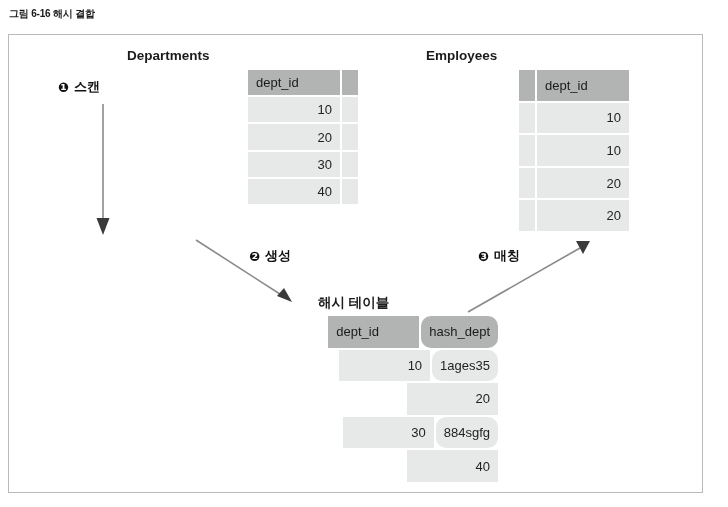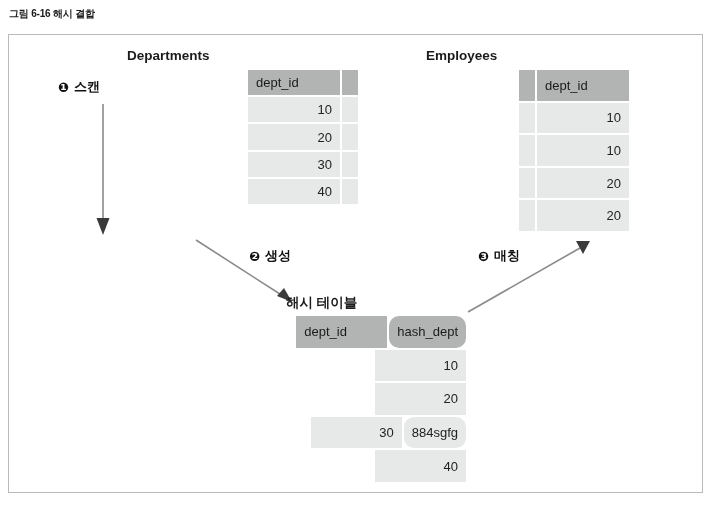--- a/index.html
+++ b/index.html
@@ -209,29 +209,30 @@
       <div class="tbl-cell col-b cell-left"></div>
       <div class="tbl-cell col-a cell-right">20</div>
     </div>
     <div class="tbl-row">
       <div class="tbl-cell col-b cell-left"></div>
       <div class="tbl-cell col-a cell-right">20</div>
     </div>
   </div>
 </div>
 
-<div class="db-table" id="table-hash" style="left:284px; top:316px; width:182px; height:166px;">
+<div class="db-table" id="table-hash" style="left:316px; top:316px; width:182px; height:166px;">
   <div class="tbl-title">해시 테이블</div>
   <div class="tbl-grid">
     <div class="tbl-row header">
       <div class="tbl-cell hcol-a cell-left">dept_id</div>
       <div class="tbl-cell hcol-b cell-left">hash_dept</div>
     </div>
     <div class="tbl-row">
       <div class="tbl-cell hcol-a cell-right">10</div>
+      <div class="tbl-cell hcol-b cell-left">1ages35</div>
     </div>
     <div class="tbl-row">
       <div class="tbl-cell hcol-a cell-right">20</div>
     </div>
     <div class="tbl-row">
       <div class="tbl-cell hcol-a cell-right">30</div>
       <div class="tbl-cell hcol-b cell-left">884sgfg</div>
     </div>
     <div class="tbl-row">
       <div class="tbl-cell hcol-a cell-right">40</div>

